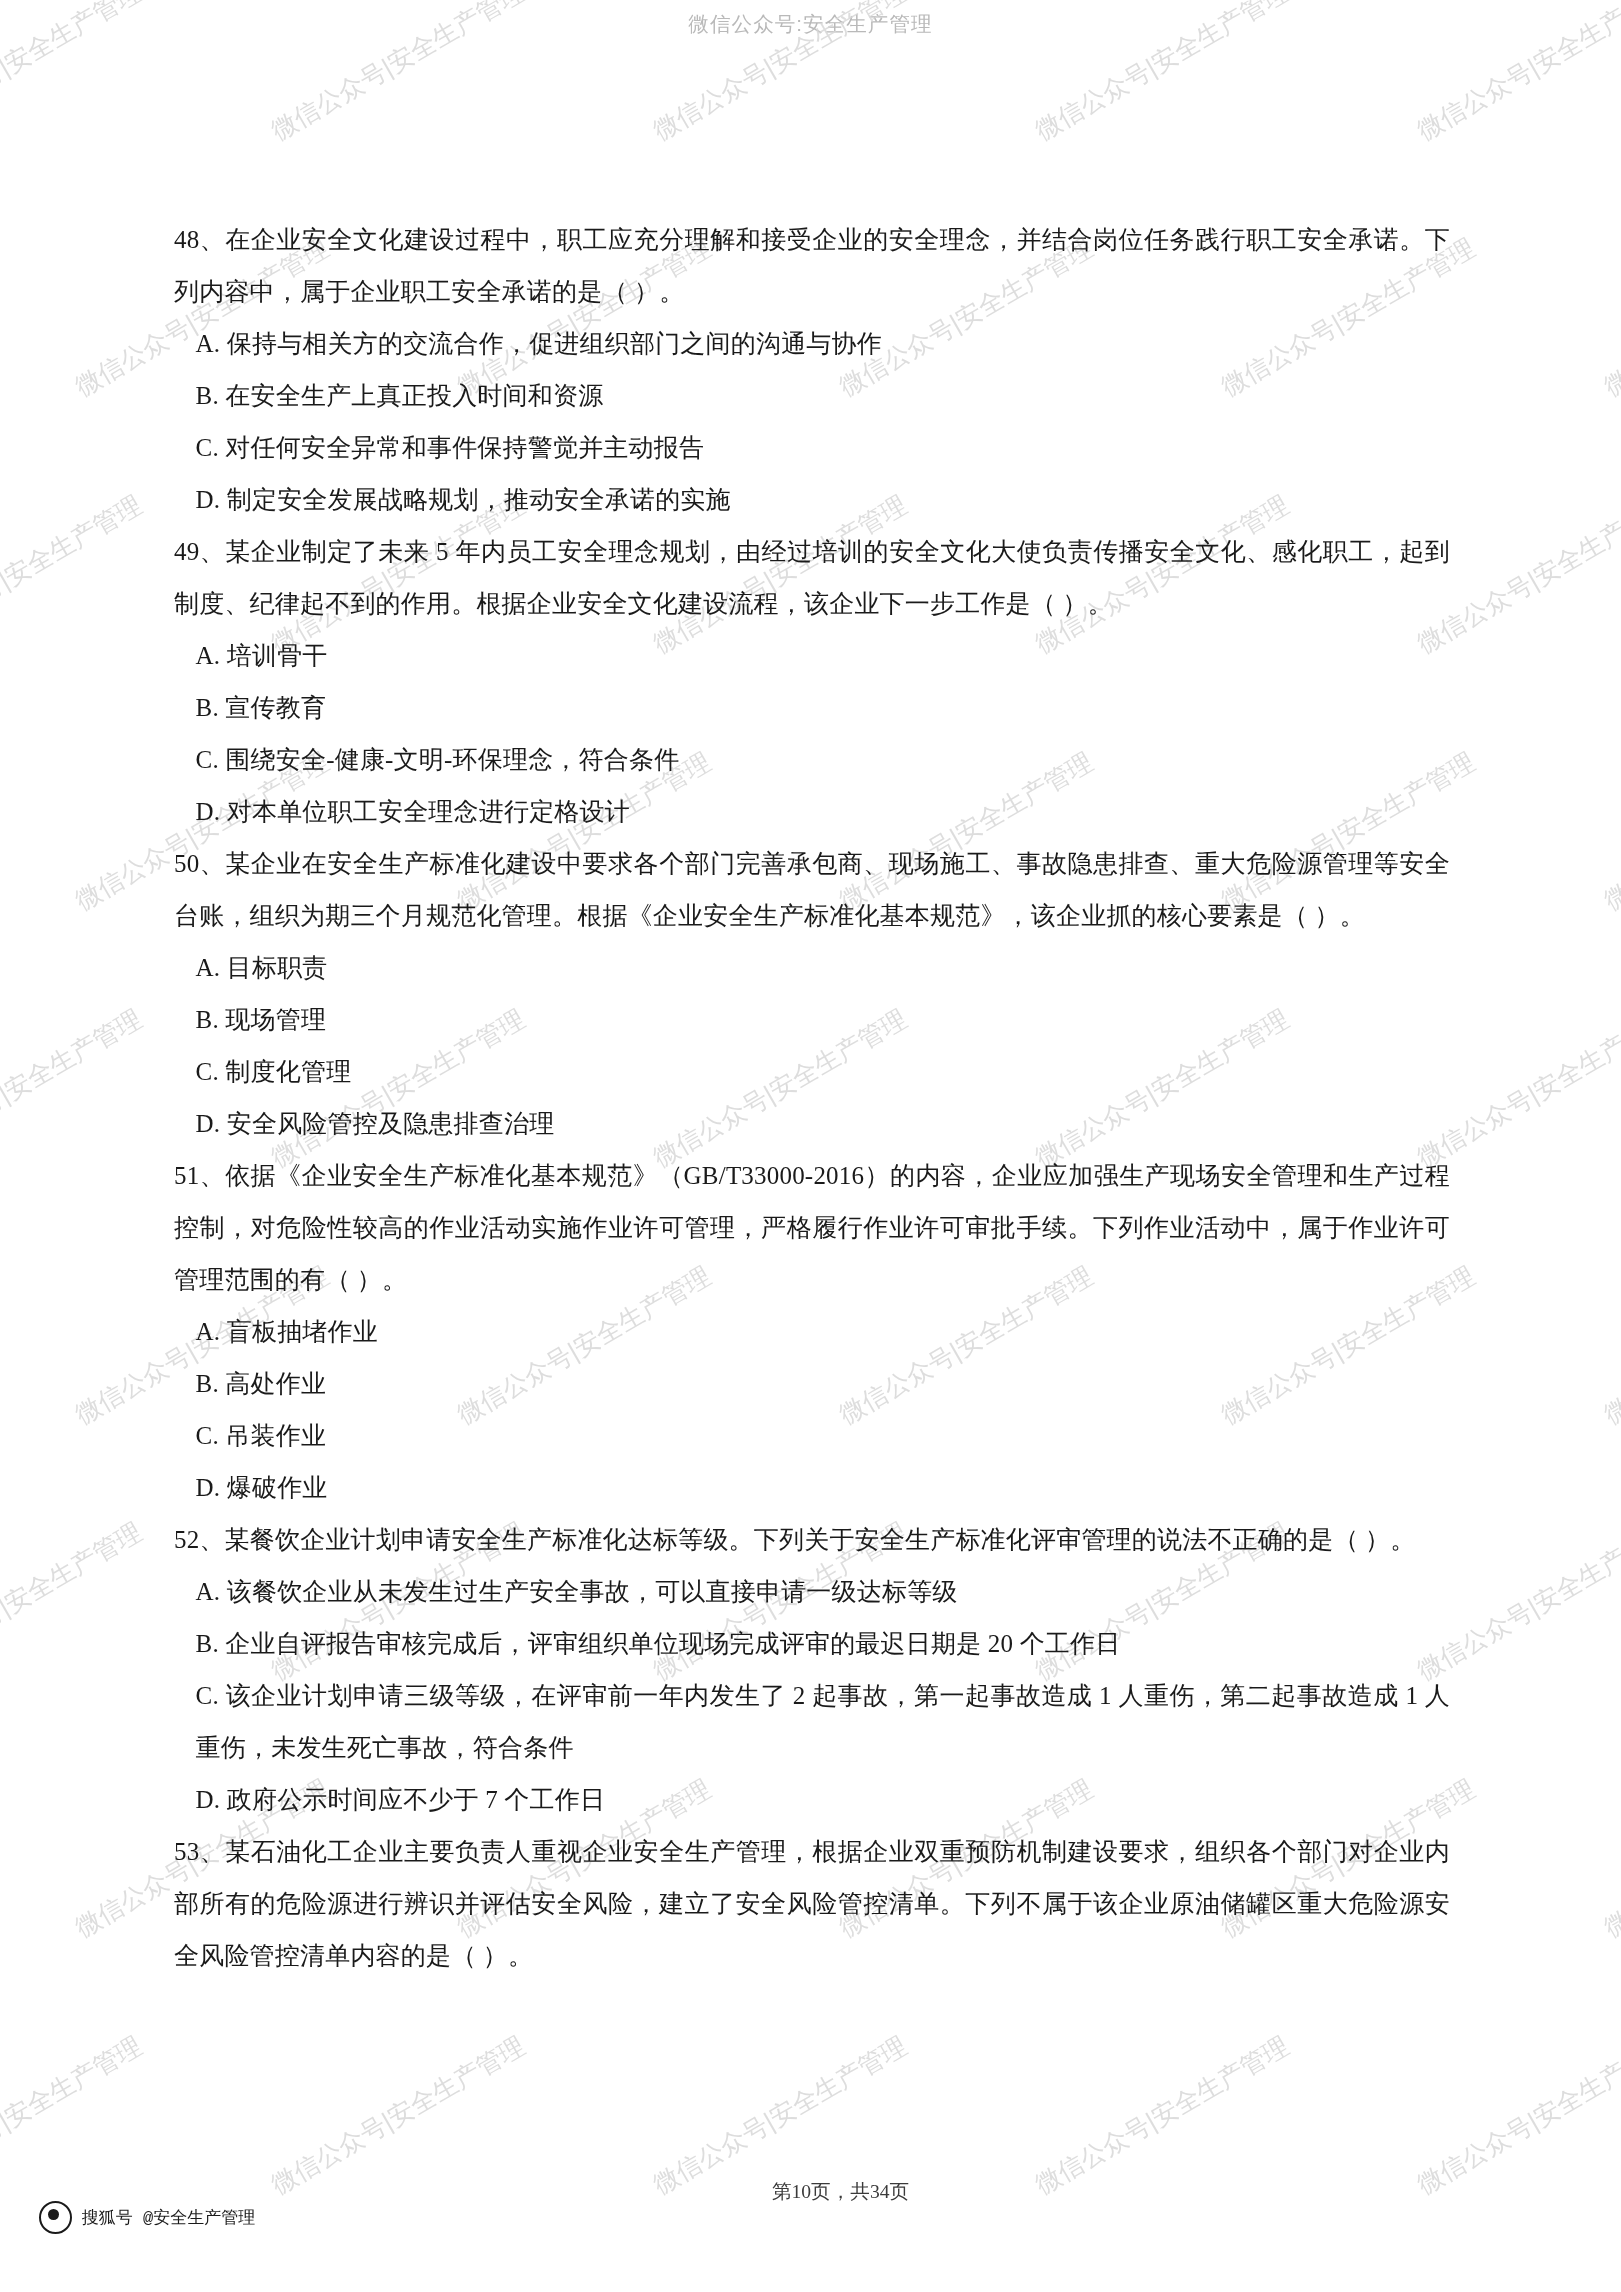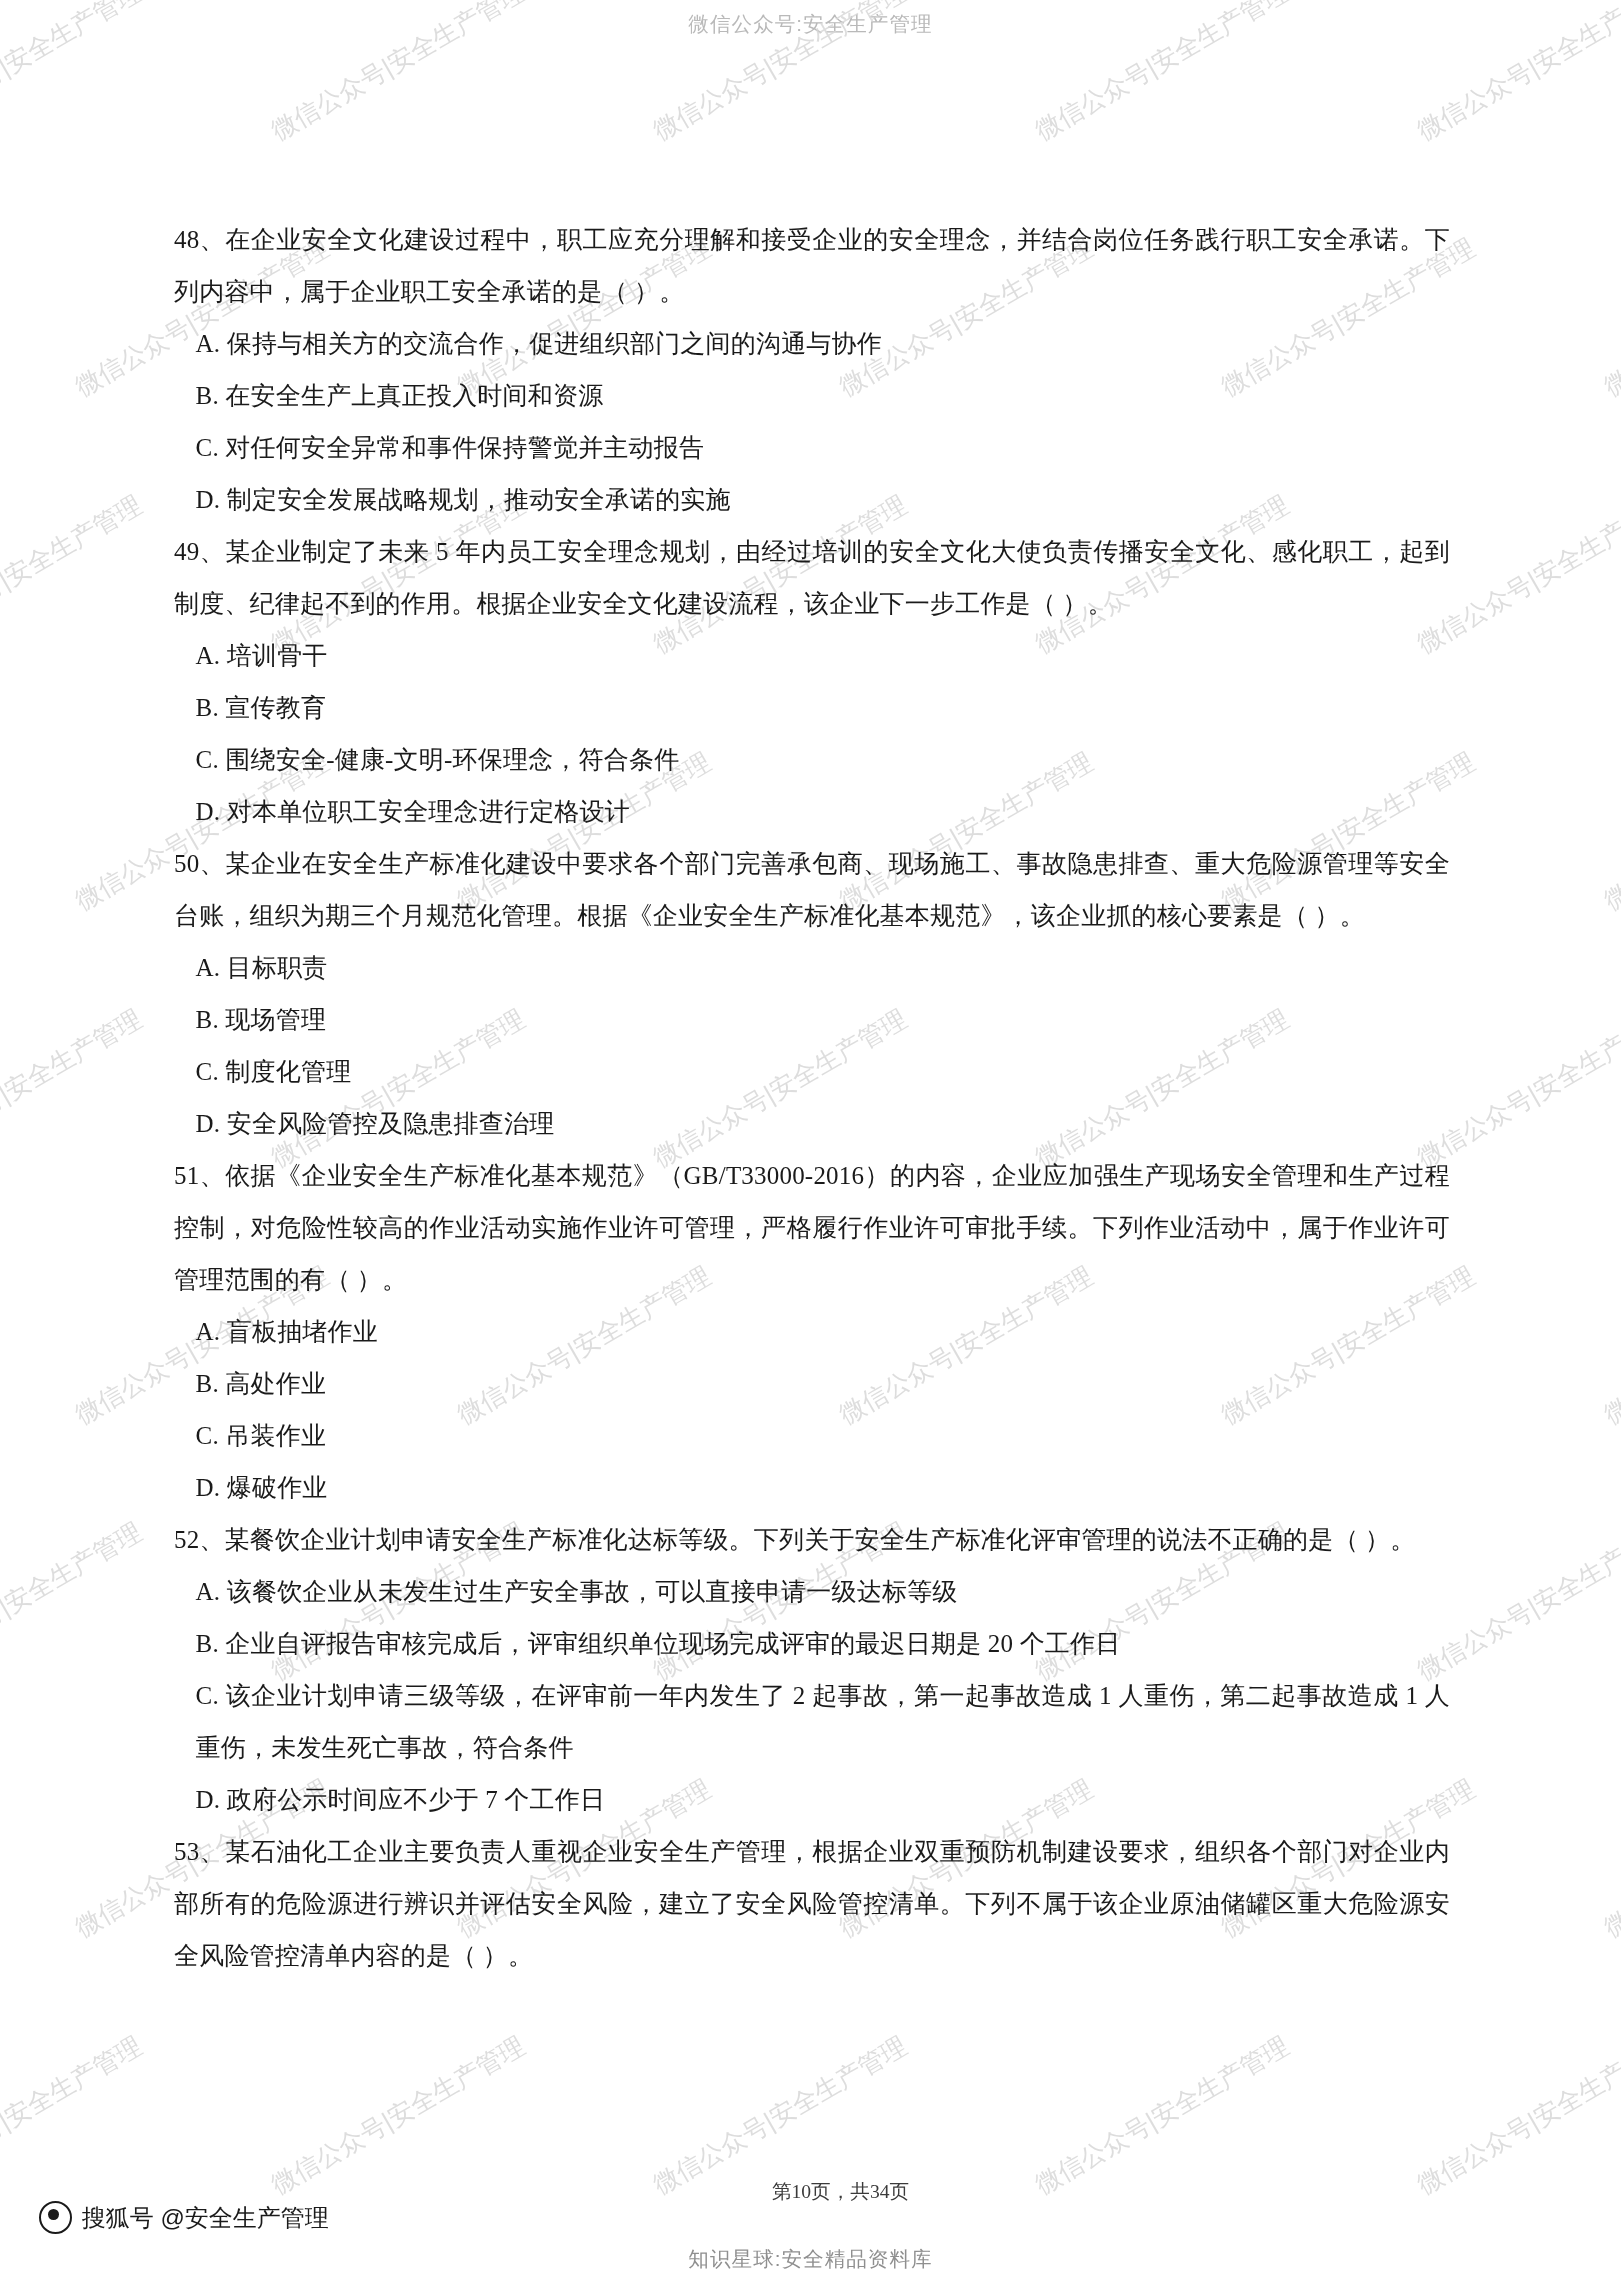--- a/index.html
+++ b/index.html
@@ -87,22 +87,22 @@
     color: #3a3a3a;
     padding-left: 30px;
   }
   .footer-brand {
     position: absolute;
     left: 39px;
     top: 2201px;
     display: flex;
     align-items: center;
     gap: 9.8px;
-    font-family: Liberation Sans, sans-serif;
-    font-size: 24px;
+    font-family: Liberation Mono, monospace;
+    font-size: 17px;
     color: #1a1a1a;
   }
   .brand-mark {
     width: 29px;
     height: 29px;
     border-radius: 50%;
     background: #ffffff;
     border: 2.5px solid #1a1a1a;
     position: relative;
     flex: 0 0 auto;
@@ -218,15 +218,14 @@
 
   </div>
 
   <div class="footer-page">第10页，共34页</div>
 
   <div class="footer-brand">
     <span class="brand-mark"></span>
     <span>搜狐号 @安全生产管理</span>
   </div>
 
-  <div class="footer-center">知识星球:安全精品资料库</div>
 </div>
 
 
 </body></html>

